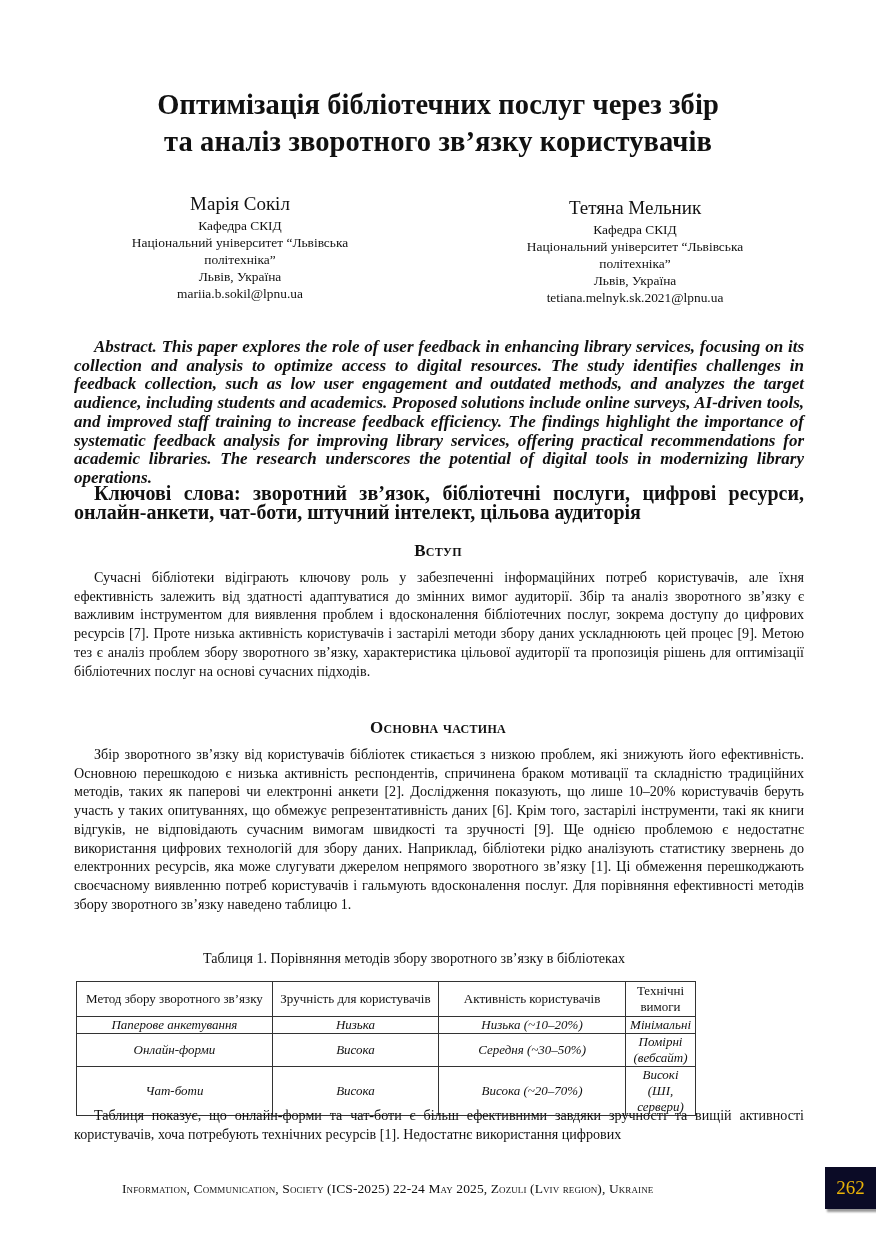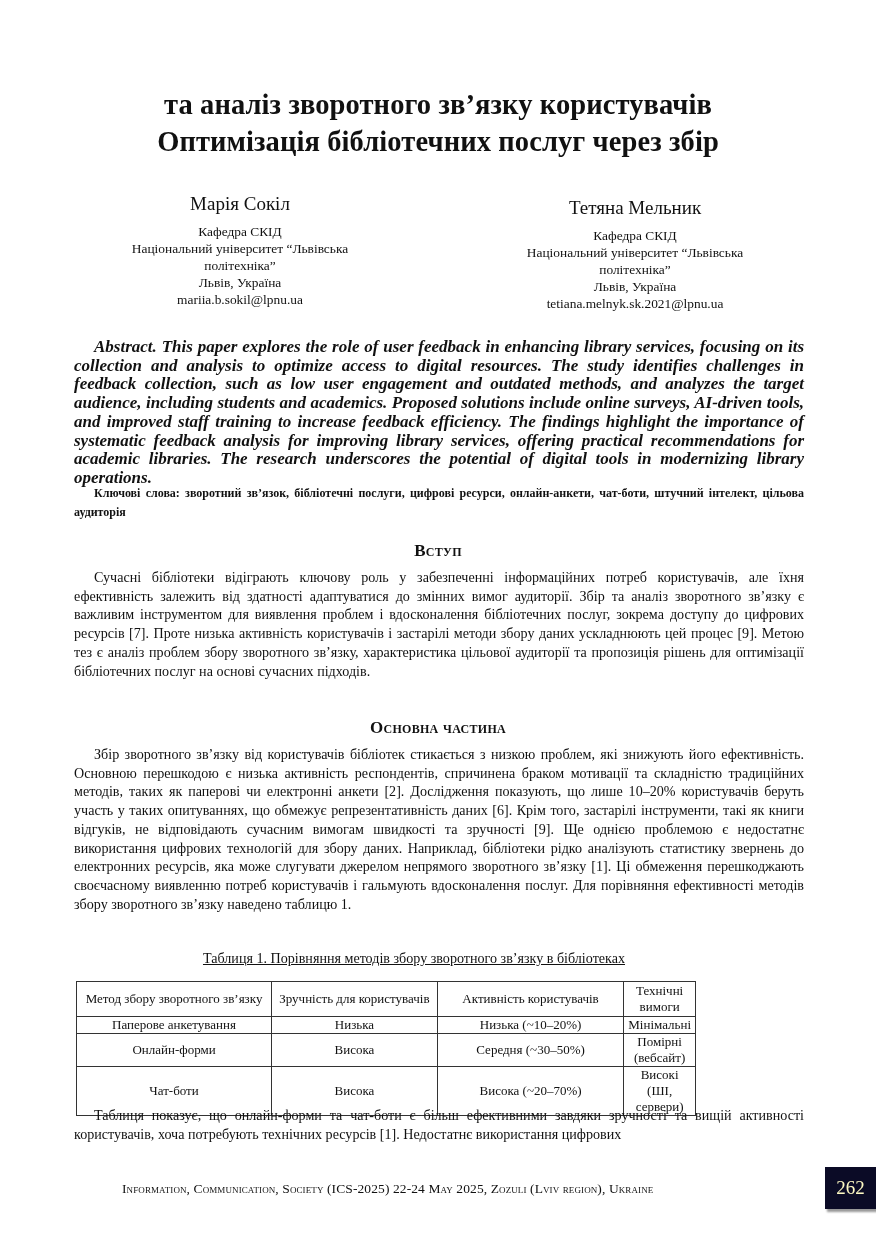--- a/index.html
+++ b/index.html
@@ -1,57 +1,57 @@
 <!DOCTYPE html>
 <html><head>
 <meta charset="utf-8">
 <style>
   html, body { margin: 0; padding: 0; background: #ffffff; }
   body { width: 876px; height: 1240px; position: relative; overflow: hidden;
          font-family: "Liberation Serif", serif; color: #111; }
   .title { position: absolute; top: 86px; left: 0; width: 876px; text-align: center;
            font-weight: bold; font-size: 28.5px; line-height: 37px; letter-spacing: 0.1px; }
   .author { position: absolute; text-align: center; font-size: 13.4px; line-height: 17px; }
-  .author .name { font-size: 19px; font-style: normal; line-height: 22px; margin-bottom: 8px; }
+  .author .name { font-size: 19px; font-style: normal; line-height: 22px; margin-bottom: 2px; }
   .author .aff { }
   #author1 { top: 193px; left: 95px; width: 290px; }
   #author2 { top: 197px; left: 490px; width: 290px; }
   .abstract { position: absolute; top: 338px; left: 74px; width: 730px; font-size: 17px;
               line-height: 18.7px; font-weight: bold; font-style: italic; text-align: justify;
               text-indent: 20px; }
-  .keywords { position: absolute; top: 484px; left: 74px; width: 730px; font-size: 12px;
+  .keywords { position: absolute; top: 484px; left: 74px; width: 730px; font-size: 20px;
               line-height: 18.7px; font-weight: bold; text-align: justify; text-indent: 20px; }
   .heading { position: absolute; left: 0; width: 876px; text-align: center; font-weight: bold;
              font-size: 17px; font-variant: small-caps; letter-spacing: 0.3px; }
   #h-intro { top: 541px; }
   #h-main { top: 718px; }
   .para { position: absolute; left: 74px; width: 730px; font-size: 14.1px; line-height: 18.7px;
           text-align: justify; text-indent: 20px; }
   #p-intro { top: 568px; }
   #p-main { top: 745px; }
   #p-after { top: 1106px; }
-  .caption { position: absolute; top: 950px; left: 0; width: 828px; text-align: center; font-size: 14.1px; text-decoration: underline; }
+  .caption { position: absolute; top: 950px; left: 0; width: 828px; text-align: center; font-size: 14.1px; }
   table.t1 { position: absolute; top: 981px; left: 76px; width: 620px; border-collapse: collapse;
              font-size: 13px; line-height: 16px; }
   table.t1 td { border: 1px solid #333; text-align: center; padding: 0 4px; vertical-align: middle; }
   table.t1 tr.hdr td { height: 34px; }
-  table.t1 tr.r td { height: 16px; }
+  table.t1 tr.r td { height: 16px; font-style: italic; }
   table.t1 tr.r.tall td { height: 34px; }
   .footer { position: absolute; top: 1181px; left: 122px; font-size: 13.5px; font-variant: small-caps;
             letter-spacing: 0.1px; }
   .pagebox { position: absolute; top: 1167px; left: 825px; width: 51px; height: 42px;
-             background: #0b0b26; color: #fef9c3; font-size: 19px; line-height: 42px; text-align: center;
+             background: #0b0b26; color: #eab308; font-size: 19px; line-height: 42px; text-align: center;
              box-shadow: 2px 3px 2px #999; }
 </style>
 </head>
 <body>
 
 <div class="title">
+  <div>Оптимізація бібліотечних послуг через збір</div>
   <div>та аналіз зворотного зв’язку користувачів</div>
-  <div>Оптимізація бібліотечних послуг через збір</div>
 </div>
 
 <div class="author" id="author1">
   <div class="name">Марія Сокіл</div>
   <div class="aff">Кафедра СКІД</div>
   <div class="aff">Національний університет “Львівська</div>
   <div class="aff">політехніка”</div>
   <div class="aff">Львів, Україна</div>
   <div class="aff">mariia.b.sokil@lpnu.ua</div>
 </div>

